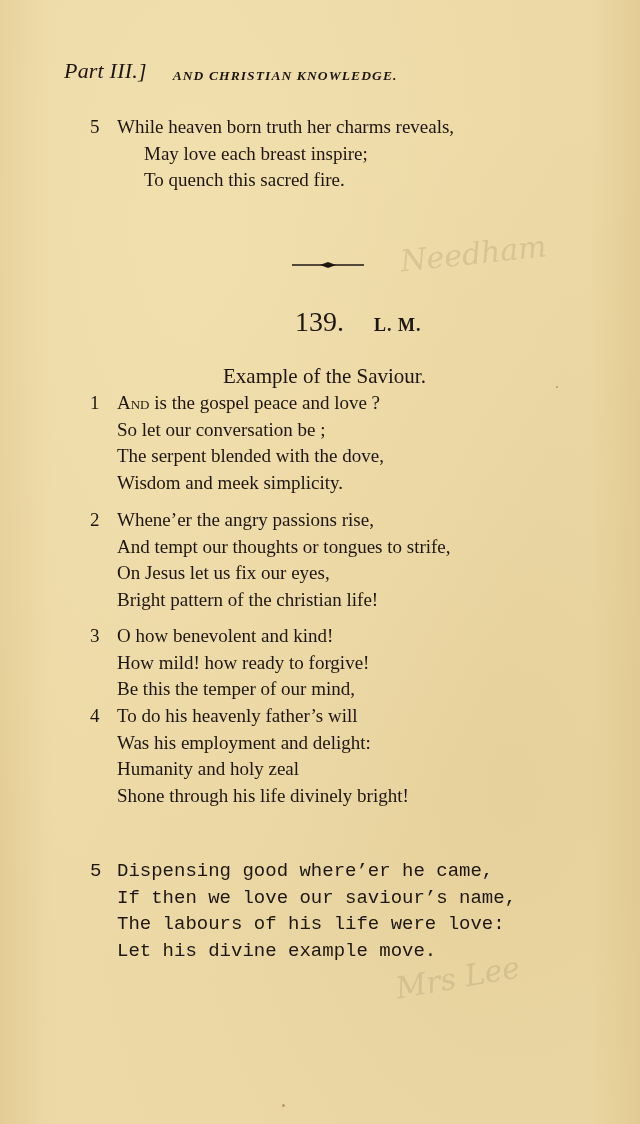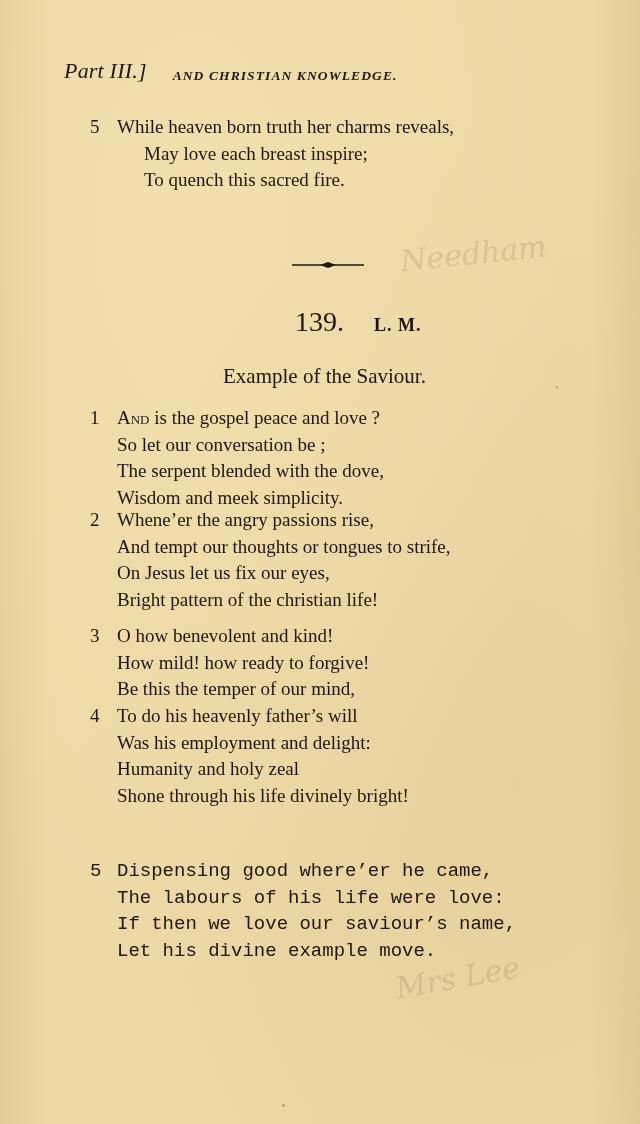--- a/index.html
+++ b/index.html
@@ -131,21 +131,21 @@
     <line x1="0" y1="3" x2="72" y2="3" stroke="#1e1710" stroke-width="1.6"></line>
     <polygon points="28,3 36,0 44,3 36,6" fill="#1e1710"></polygon>
   </svg>
 
   <div class="hymn-heading">
     <span class="hymn-number">139.</span>
     <span class="hymn-meter">L. M.</span>
   </div>
   <div class="hymn-subtitle">Example of the Saviour.</div>
 
-  <div class="stanza" style="top:390px;margin-top:15px;">
+  <div class="stanza" style="top:390px;">
     <span class="line">
       <span class="num">1</span><span class="smallcaps">And</span><span> is the gospel peace and love ?</span>
     </span>
     <span class="line indent-0">So let our conversation  be ;</span>
     <span class="line indent-0">The serpent  blended with the dove,</span>
     <span class="line indent-0">Wisdom and meek simplicity.</span>
   </div>
 
   <div class="stanza" style="top:507px;">
     <span class="line">
@@ -170,20 +170,20 @@
     </span>
     <span class="line indent-0">Was his employment and delight:</span>
     <span class="line indent-0">Humanity and holy zeal</span>
     <span class="line indent-0">Shone through his life divinely bright!</span>
   </div>
 
   <div class="stanza" style="top:858px;font-family:Liberation Mono, monospace;">
     <span class="line">
       <span class="num">5</span><span>Dispensing good where’er he  came,</span>
     </span>
+    <span class="line indent-0">If then we love our saviour’s name,</span>
     <span class="line indent-0">The labours of his life were love:</span>
-    <span class="line indent-0">If then we love our saviour’s name,</span>
     <span class="line indent-0">Let his divine example move.</span>
   </div>
 
   <span class="speck" style="left:282px; top:1104px;"></span>
   <span class="speck" style="left:556px; top:386px; width:2px; height:2px;"></span>
 </div>
 
 </body></html>

